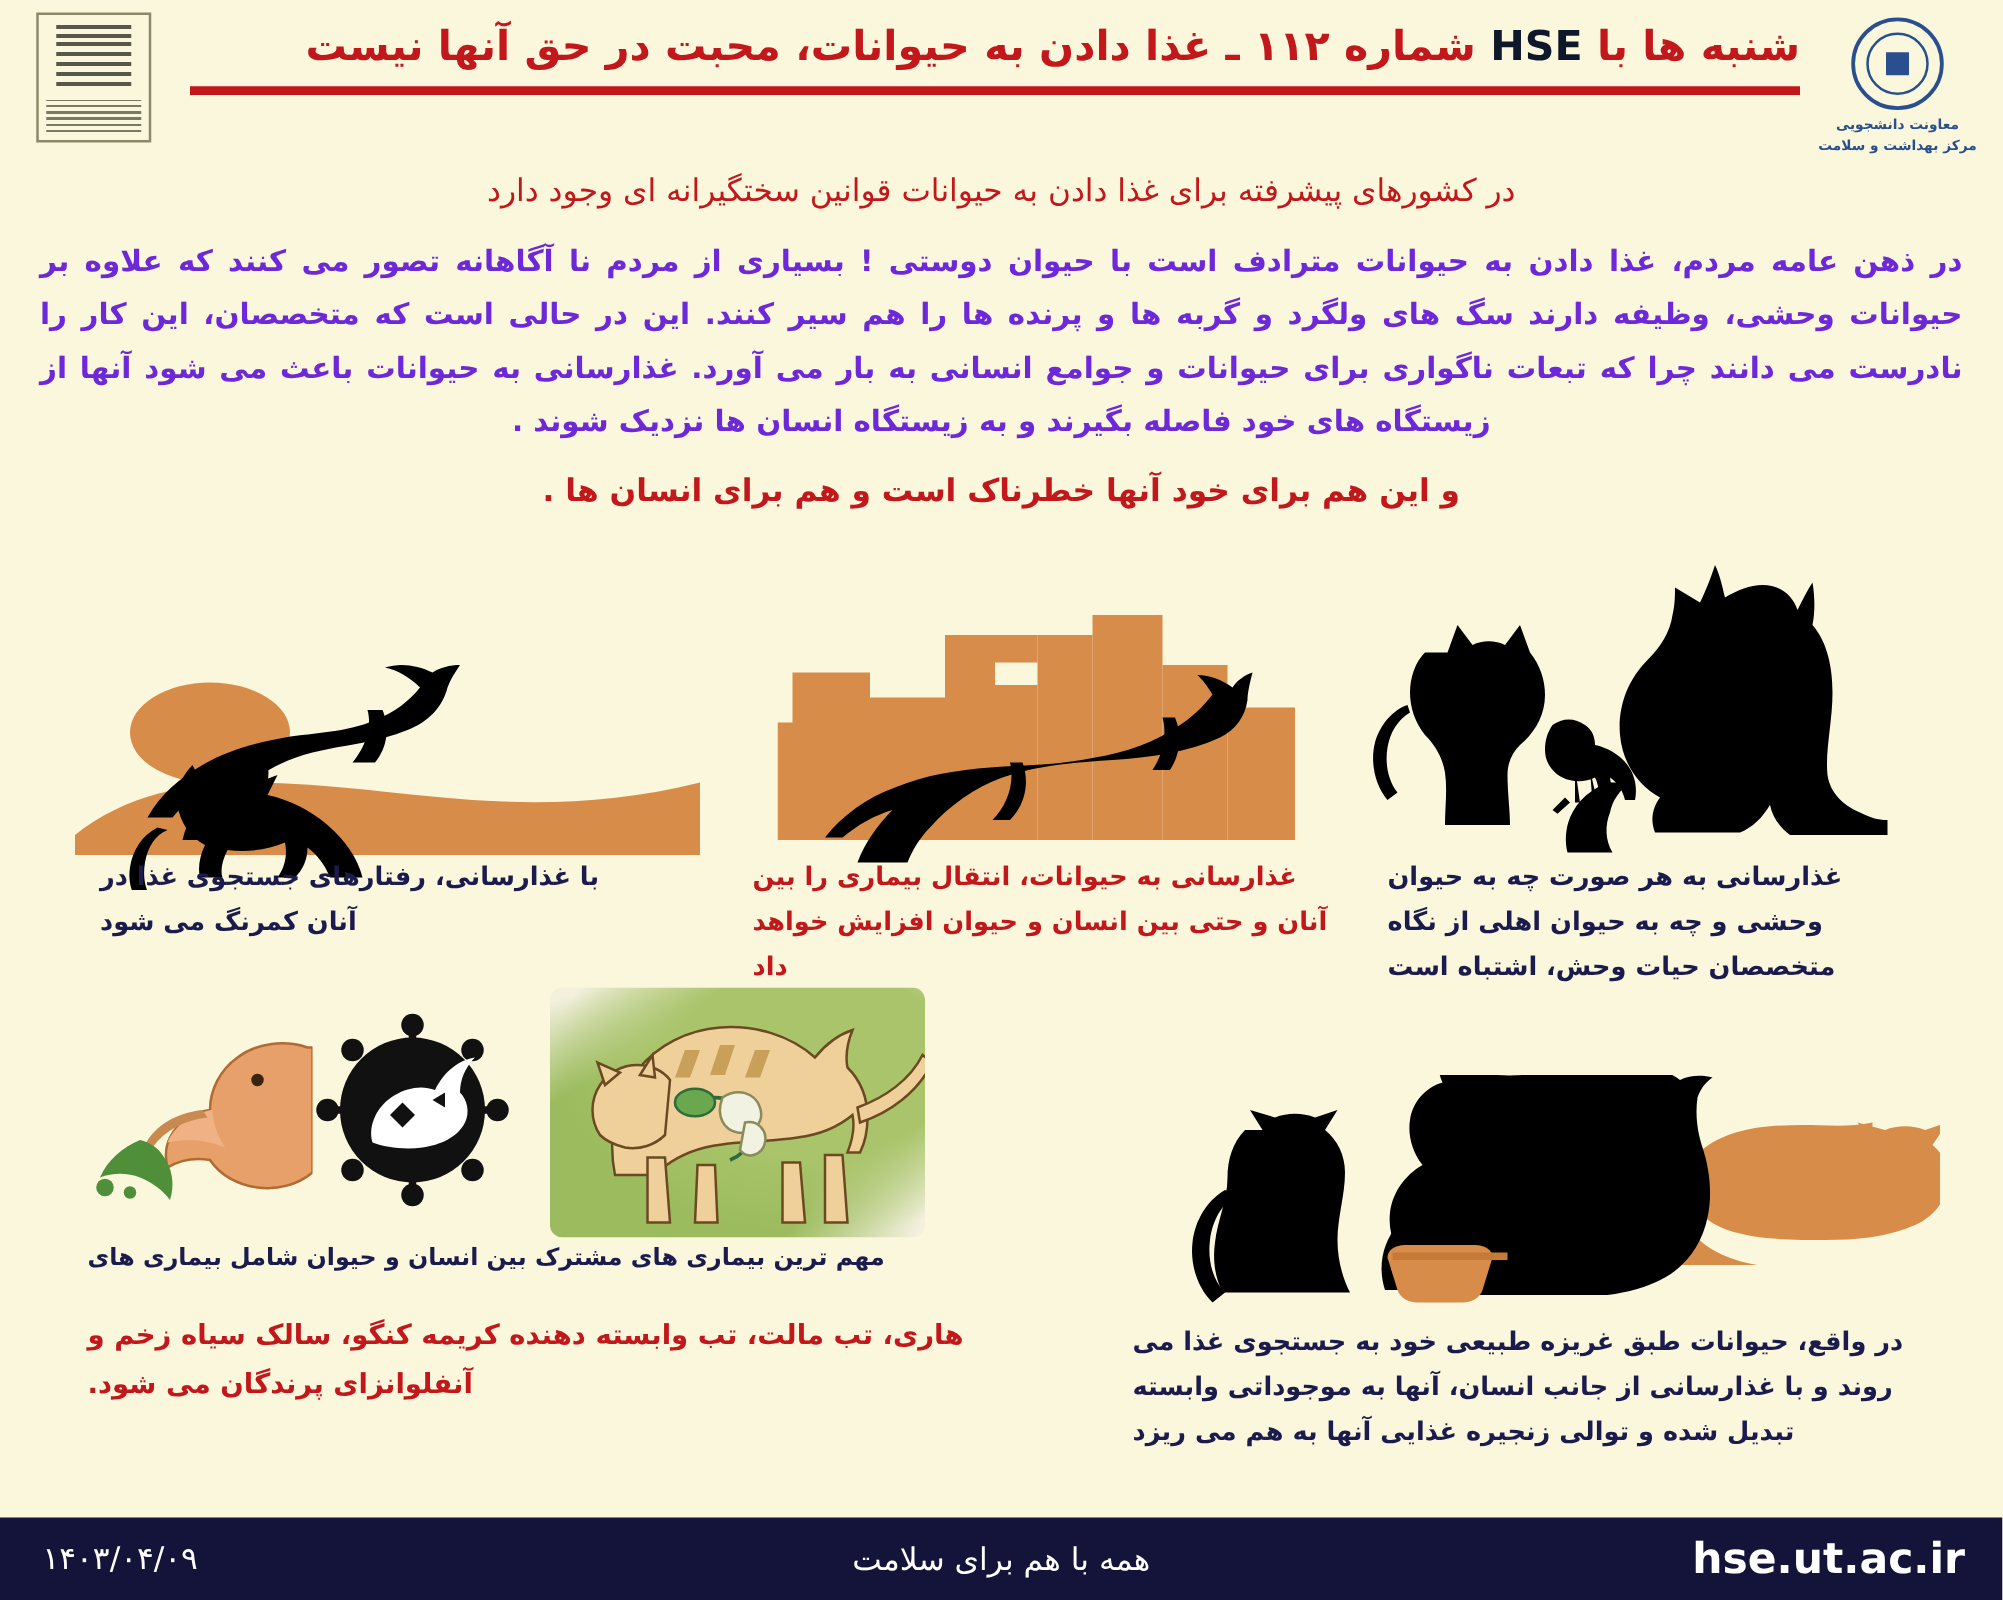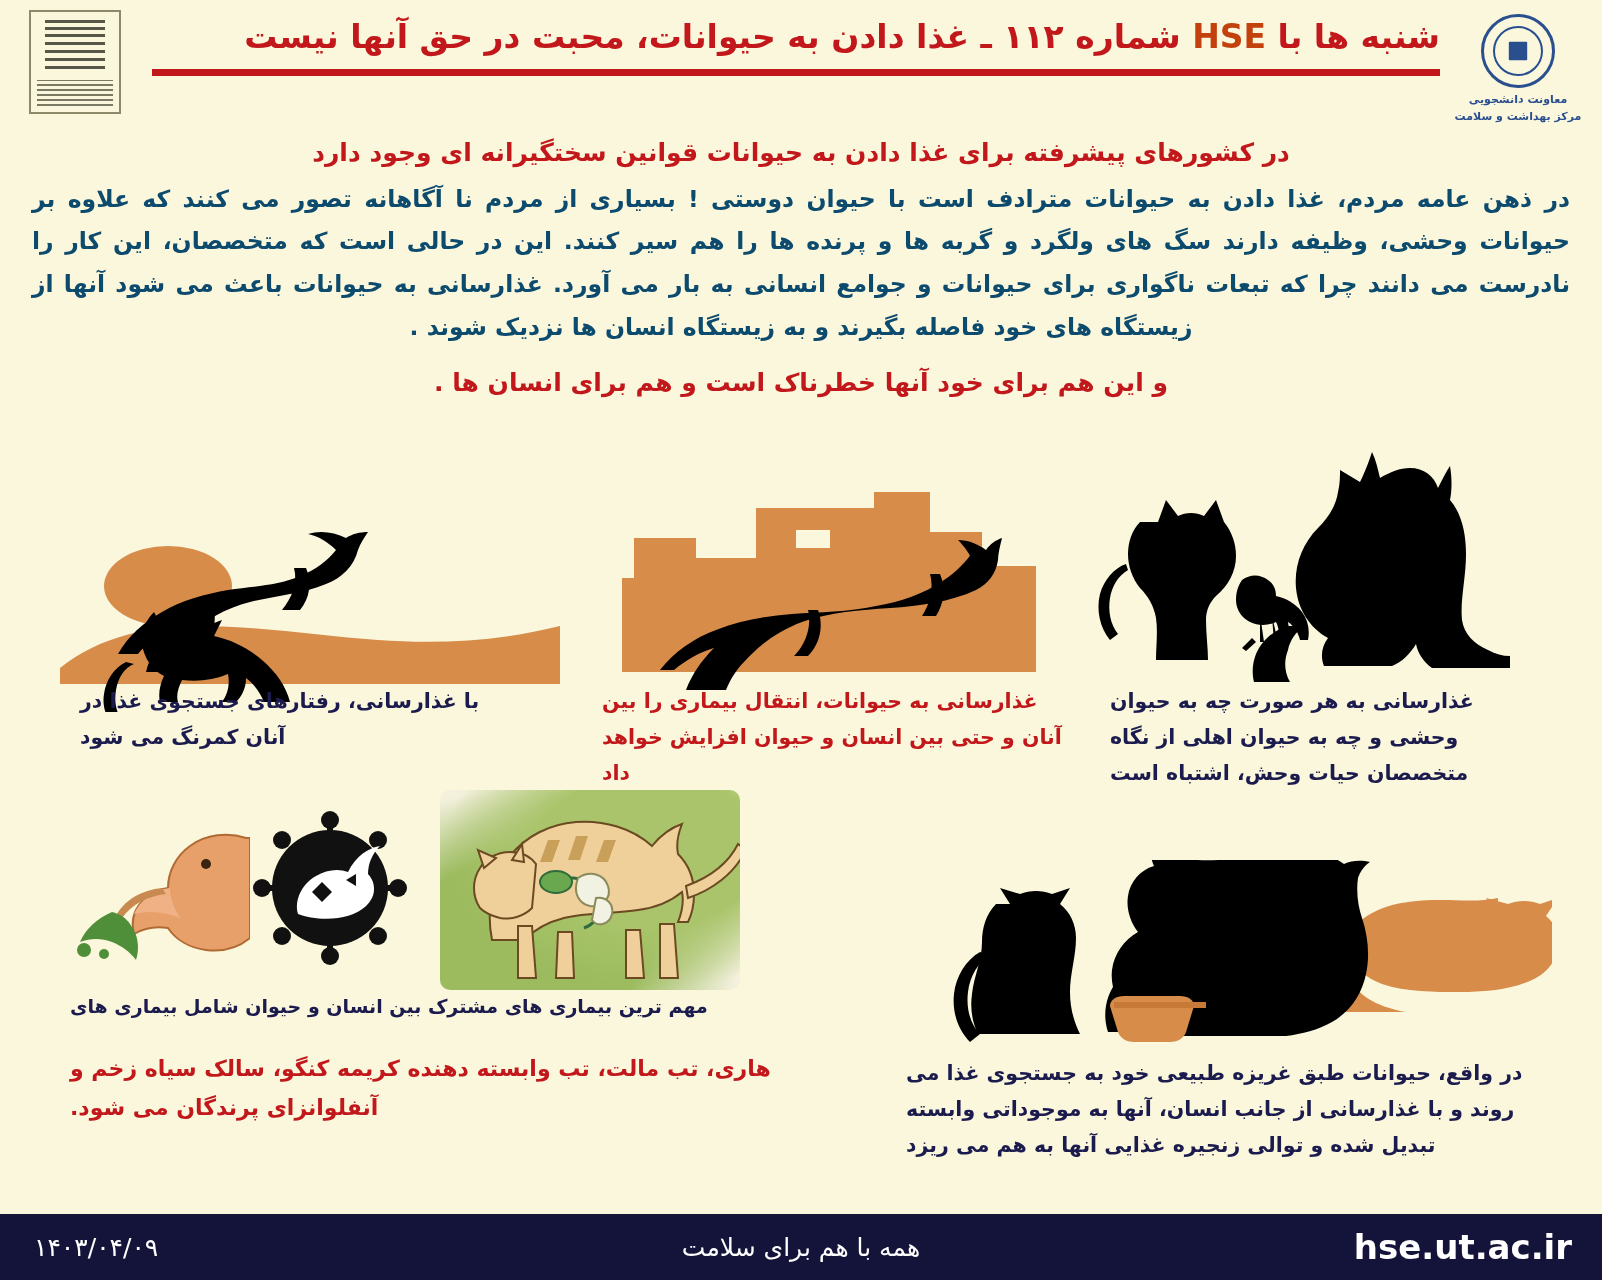--- a/index.html
+++ b/index.html
@@ -80,39 +80,39 @@
   }
   .title-text {
     text-align: right;
     font-size: 33px;
     font-weight: bold;
     color: #c2181b;
     letter-spacing: 0;
     line-height: 1.25;
     direction: rtl;
   }
-  .title-text .hse { color: #c2410c; text-align: center; }
+  .title-text .hse { color: #0f172a; text-align: center; }
   .title-rule {
     margin-top: 12px;
     height: 7px;
     background: #c2181b;
     width: 100%;
   }
 
   
   .intro {
     position: absolute; top: 134px; right: 24px; left: 24px;
     direction: rtl; text-align: center;
   }
   .intro .lead {
-    color: #c2181b; font-weight: bold; font-size: 25px; line-height: 1.5;
-    margin-bottom: 6px;
+    color: #c2181b; font-weight: normal; font-size: 25px; line-height: 1.5;
+    margin-bottom: 16px;
   }
   .intro .body {
-    color: #0c4a6e; font-weight: bold; font-size: 23.5px; line-height: 1.82;
+    color: #6d28d9; font-weight: bold; font-size: 23.5px; line-height: 1.82;
     text-align: justify; text-align-last: center;
     padding: 0 8px;
   }
   .intro .warn {
     color: #c2181b; font-weight: bold; font-size: 25px; line-height: 1.6;
     margin-top: 14px;
   }
 
   
   .row-mid { position: absolute; top: 452px; left: 0; right: 0; height: 340px; }

